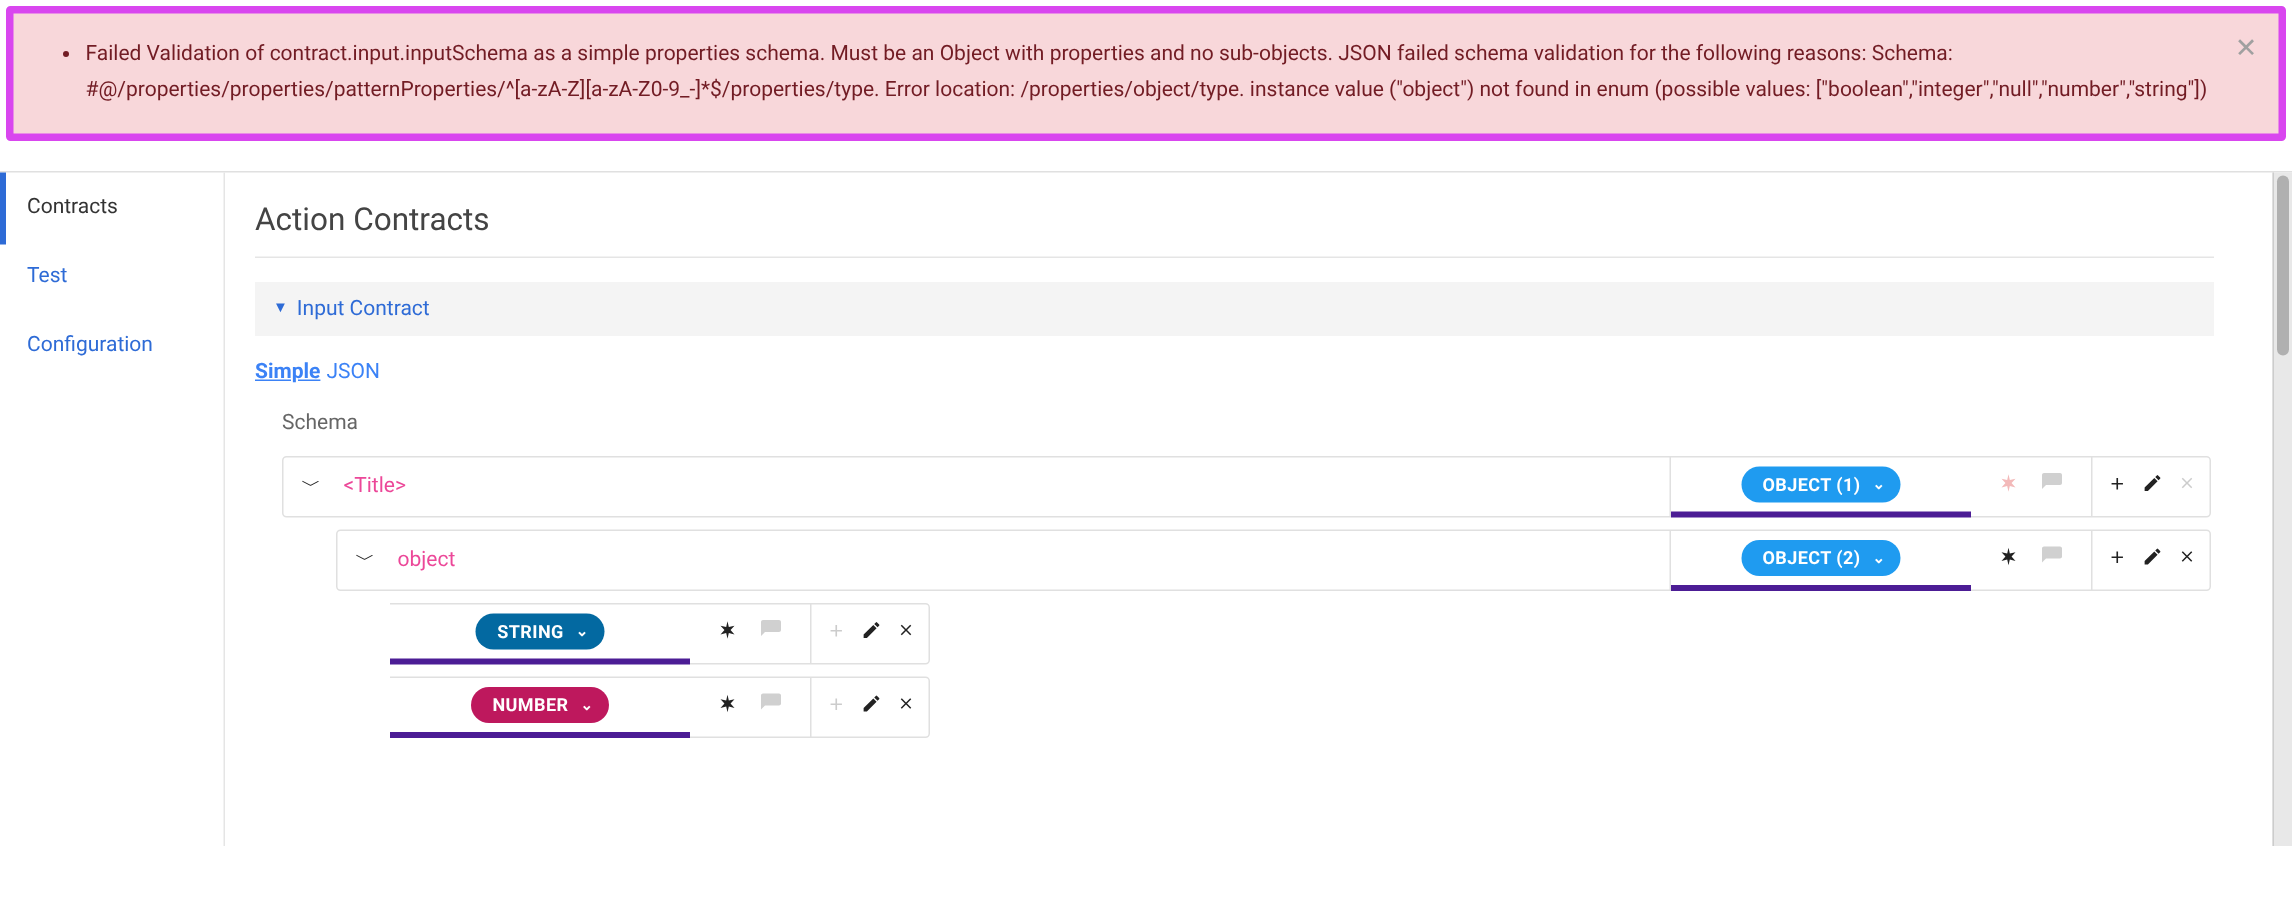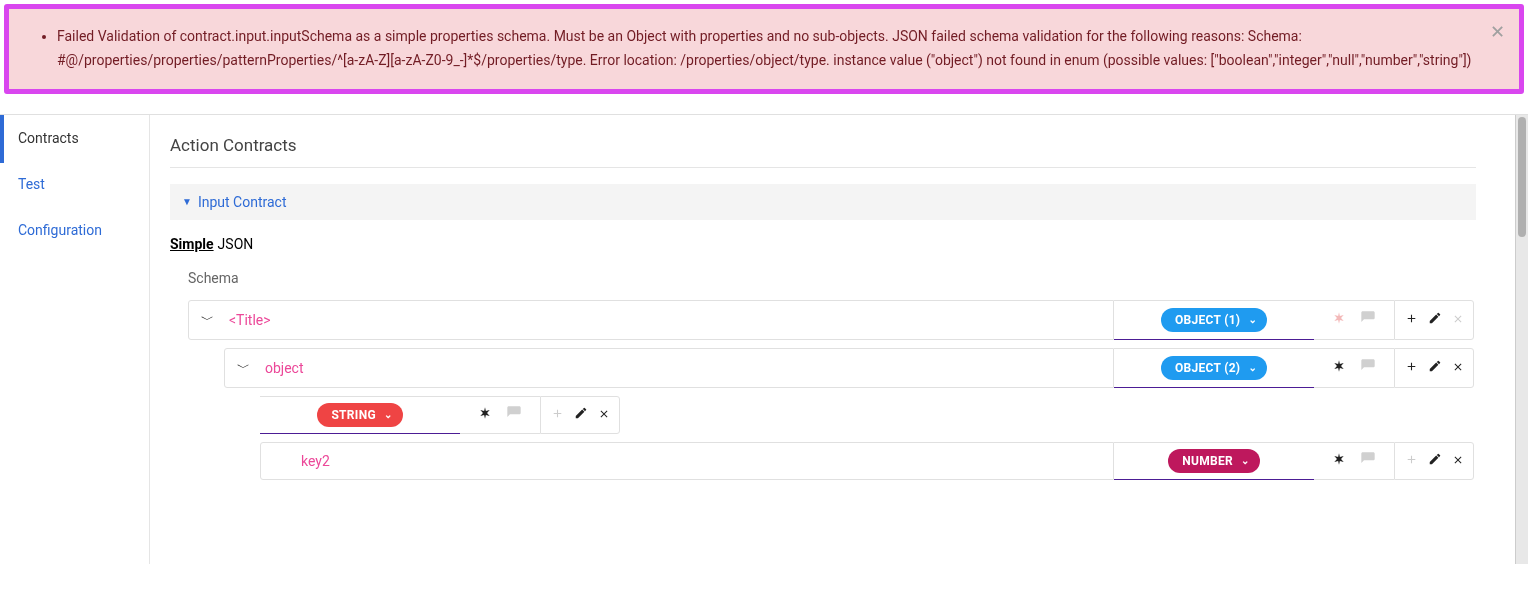--- a/index.html
+++ b/index.html
@@ -9,41 +9,41 @@
 .alert li{line-height:1.7}
 .alert .close{position:absolute;right:14px;top:12px;cursor:pointer;color:#a0a0a0;font-size:18px}
 .main{border-top:1px solid #e0e0e0;margin-top:20px;display:flex;position:relative;min-height:450px}
 .main::before{content:"";position:absolute;right:0;top:0;bottom:0;width:12px;background:#e8e8e8;border-left:1px solid #ccc}
 .main::after{content:"";position:absolute;right:2px;top:2px;width:8px;height:120px;background:#b0b0b0;border-radius:4px}
 .indicator{position:absolute;left:0;top:0;width:4px;height:48px;background:#2e6bd6}
 .sidebar{width:150px;border-right:1px solid #e5e5e5;padding:0}
 .sidebar .item{padding:15px 18px;color:#2e6bd6;cursor:pointer}
 .sidebar .item.active{color:#333}
 .content{flex:1;padding:20px 40px 20px 20px;margin-right:12px}
-.page-title{font-size:17px;font-weight:400;color:#444;margin-bottom:12px}
+.page-title{font-size:21px;font-weight:400;color:#444;margin-bottom:12px}
 .hr{border:none;border-top:1px solid #e5e5e5;margin-bottom:16px}
 .collapse-bar{background:#f4f4f4;padding:10px 12px;display:flex;align-items:center;gap:6px;color:#2e6bd6;cursor:pointer;margin-bottom:12px}
 .collapse-bar .caret{font-size:10px}
 .tabrow{padding:4px 0 18px 0}
-.tabrow a{color:#000000;text-decoration:none;margin-right:4px}
+.tabrow a{color:#3b82f6;text-decoration:none;margin-right:4px}
 .tabrow a.active{font-weight:700;text-decoration:underline}
 .schema-wrap{padding:0 2px 0 18px}
 .schema-label{color:#666;margin-bottom:14px}
 .row{display:flex;align-items:stretch;margin-bottom:8px}
 .row .namecell{flex:1;border:1px solid #e0e0e0;border-radius:3px 0 0 3px;display:flex;align-items:center;padding:10px 12px;gap:14px;background:#fff}
 .row .chev{cursor:pointer;font-size:13px;color:#222;width:14px;display:inline-block}
 .row .name{color:#ec4899}
 .row .name.placeholder{color:#ec4899}
-.row .typecell{width:200px;border-top:1px solid #e0e0e0;border-bottom:1px solid #4c1d95;display:flex;align-items:center;justify-content:center;padding:6px}
+.row .typecell{width:200px;border-top:1px solid #e0e0e0;border-bottom:4px solid #4c1d95;display:flex;align-items:center;justify-content:center;padding:6px}
 .row .actioncell{width:80px;border:1px solid #e0e0e0;border-radius:0 3px 3px 0;display:flex;align-items:center;justify-content:center;gap:10px;padding:6px}
 .row .midcell{width:80px;border-top:1px solid #e0e0e0;border-bottom:1px solid #e0e0e0;display:flex;align-items:center;justify-content:center;gap:14px;padding:6px}
 .badge{border-radius:14px;padding:5px 10px 5px 14px;color:#fff;font-size:12px;font-weight:700;display:inline-flex;align-items:center;gap:8px;cursor:pointer;letter-spacing:0.3px}
 .badge .bchev{font-size:10px}
 .badge.blue{background:#1f9bf0}
-.badge.purple{background:#ef4444}
+.badge.purple{background:#0369a1}
 .badge.pink{background:#be185d}
 .ic{cursor:pointer;font-size:14px;color:#222}
 .ic.disabled{color:#ccc;cursor:default}
 .ic.faded{color:#bbb}
 .indent1{margin-left:36px}
 .indent2{margin-left:72px}
 svg.asterisk{width:14px;height:14px}
 svg.comment{width:16px;height:16px}
 svg.plus{width:13px;height:13px}
 svg.pencil{width:14px;height:14px}
@@ -166,24 +166,20 @@
                 </svg></span>
               <span class="ic"><svg class="pencil" viewBox="0 0 24 24">
                   <path fill="#222" d="M3 17.25V21h3.75L17.81 9.94l-3.75-3.75L3 17.25zM20.71 7.04a1 1 0 000-1.41l-2.34-2.34a1 1 0 00-1.41 0l-1.83 1.83 3.75 3.75 1.83-1.83z"></path>
                 </svg></span>
               <span class="ic"><svg class="times" viewBox="0 0 24 24">
                   <path fill="#222" d="M19 6.41L17.59 5 12 10.59 6.41 5 5 6.41 10.59 12 5 17.59 6.41 19 12 13.41 17.59 19 19 17.59 13.41 12z"></path>
                 </svg></span>
             </div>
           </div>
           <div class="row indent2">
-            <div class="namecell">
-              <span class="chev"></span>
-              <span class="name">key2</span>
-            </div>
             <div class="typecell">
               <span class="badge pink">
                 <span>NUMBER</span>
                 <span class="bchev">⌄</span>
               </span>
             </div>
             <div class="midcell">
               <span class="ic"><svg class="asterisk" viewBox="0 0 24 24">
                   <path fill="#222" d="M12 2l1.5 6.5L20 7l-4.5 5L20 17l-6.5-1.5L12 22l-1.5-6.5L4 17l4.5-5L4 7l6.5 1.5z"></path>
                 </svg></span>

